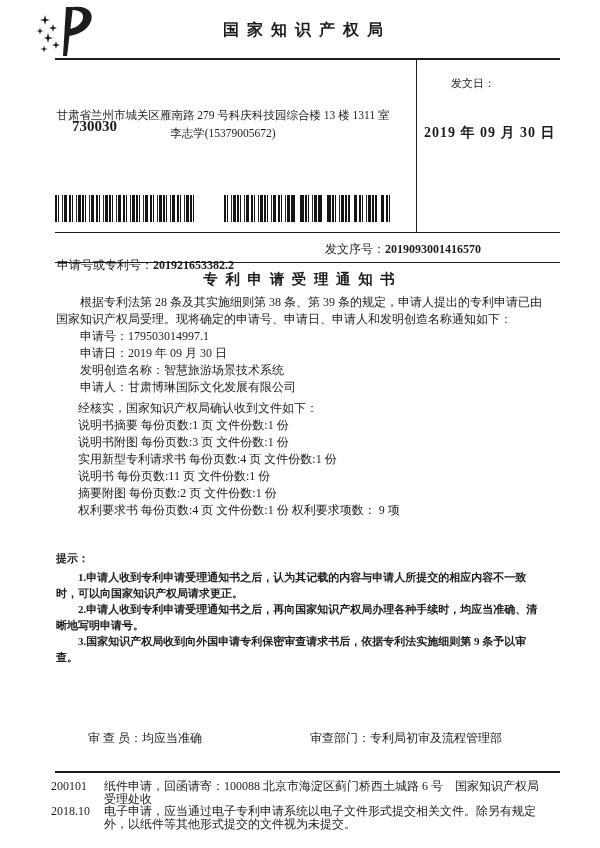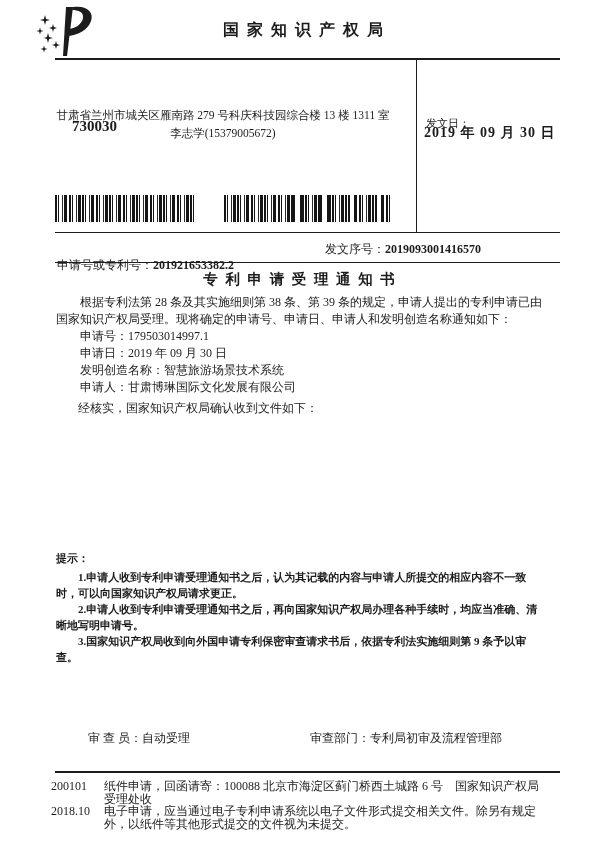--- a/index.html
+++ b/index.html
@@ -32,21 +32,21 @@
   .rule-mid1   { top: 232px; left: 55px; width: 505px; height: 1px; }
   .rule-mid2   { top: 262px; left: 55px; width: 505px; height: 1px; }
   .rule-bottom { top: 771px; left: 55px; width: 505px; height: 2px; }
   .vline { top: 58px; left: 416px; width: 1px; height: 175px; background: #1c1c1c; }
 
   .postcode { top: 79px; left: 72px; font-size: 15px; font-weight: bold; margin-top: 39px; }
   .address-block {
     top: 106px; left: 43px; width: 360px;
     text-align: center; font-size: 11.5px; line-height: 18px;
   }
-  .dispatch-label { top: 76px; left: 426px; font-size: 11px; margin-top: 40px; }
+  .dispatch-label { top: 76px; left: 451px; font-size: 11px; }
   .dispatch-date  { top: 124px; left: 424px; font-size: 14px; font-weight: bold; letter-spacing: 1px; }
 
   .barcode {
     top: 195px; height: 27px;
     background: repeating-linear-gradient(90deg,
       #151515 0px, #151515 2px, #fff 2px, #fff 3px,
       #151515 3px, #151515 4px, #fff 4px, #fff 7px,
       #2a2a2a 7px, #2a2a2a 8px, #fff 8px, #fff 9px,
       #151515 9px, #151515 12px, #fff 12px, #fff 13.5px);
   }
@@ -137,31 +137,39 @@
 
   <div class="abs body-text fields">
     <div>申请号：179503014997.1</div>
     <div>申请日：2019 年 09 月 30 日</div>
     <div>发明创造名称：智慧旅游场景技术系统</div>
     <div>申请人：甘肃博琳国际文化发展有限公司</div>
   </div>
 
   <div class="abs body-text confirm-line">经核实，国家知识产权局确认收到文件如下：</div>
 
+  <div class="abs body-text doc-list">
+    <div>说明书摘要 每份页数:1 页 文件份数:1 份</div>
+    <div>说明书附图 每份页数:3 页 文件份数:1 份</div>
+    <div>实用新型专利请求书 每份页数:4 页 文件份数:1 份</div>
+    <div>说明书 每份页数:11 页 文件份数:1 份</div>
+    <div>摘要附图 每份页数:2 页 文件份数:1 份</div>
+    <div>权利要求书 每份页数:4 页 文件份数:1 份 权利要求项数： 9 项</div>
+  </div>
 
   <div class="abs notes">
     <div class="notes-label">提示：</div>
     <div class="note-item">1.申请人收到专利申请受理通知书之后，认为其记载的内容与申请人所提交的相应内容不一致时，可以向国家知识产权局请求更正。</div>
     <div class="note-item">2.申请人收到专利申请受理通知书之后，再向国家知识产权局办理各种手续时，均应当准确、清晰地写明申请号。</div>
     <div class="note-item">3.国家知识产权局收到向外国申请专利保密审查请求书后，依据专利法实施细则第 9 条予以审查。</div>
   </div>
 
   <div class="abs signature">
     <span class="sig-examiner">
-      <span>审 查 员：</span><span>自动受理</span>
+      <span>审 查 员：</span><span>均应当准确</span>
     </span>
     <span class="sig-dept">
       <span>审查部门：</span><span>专利局初审及流程管理部</span>
     </span>
   </div>
 
   <div class="abs rule rule-bottom"></div>
 
   <div class="abs footer">
     <div class="footer-row">

